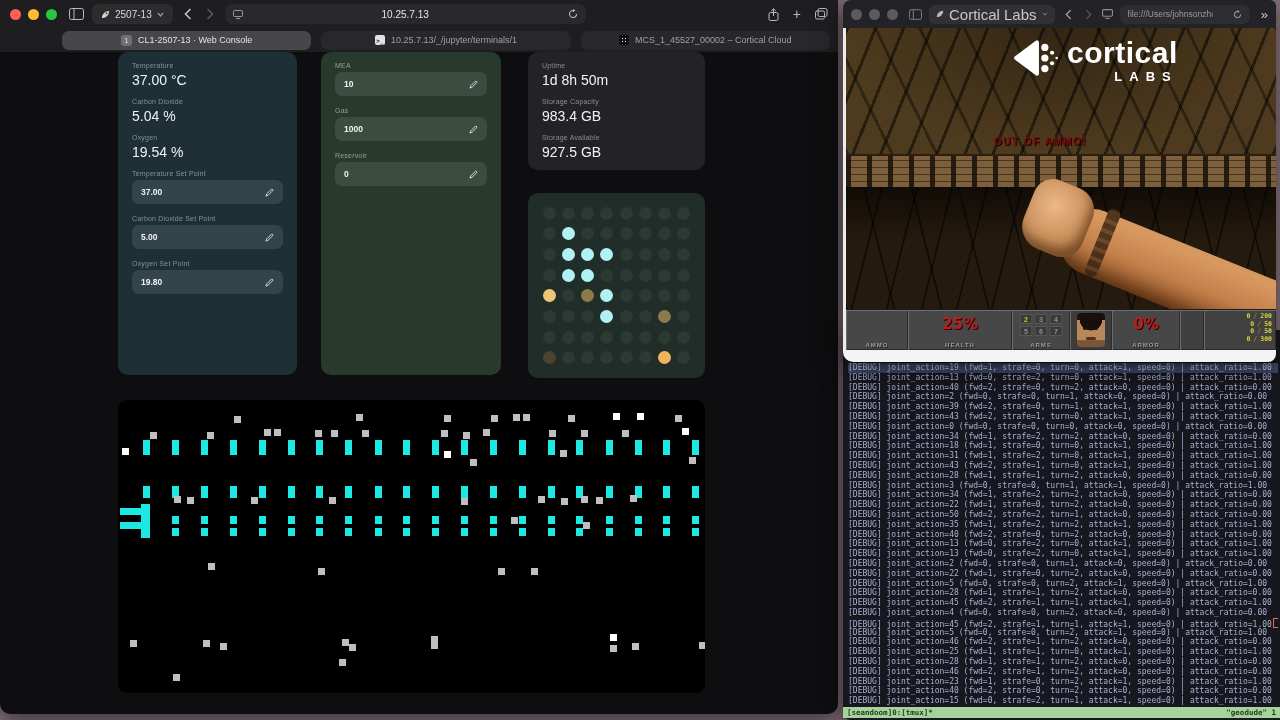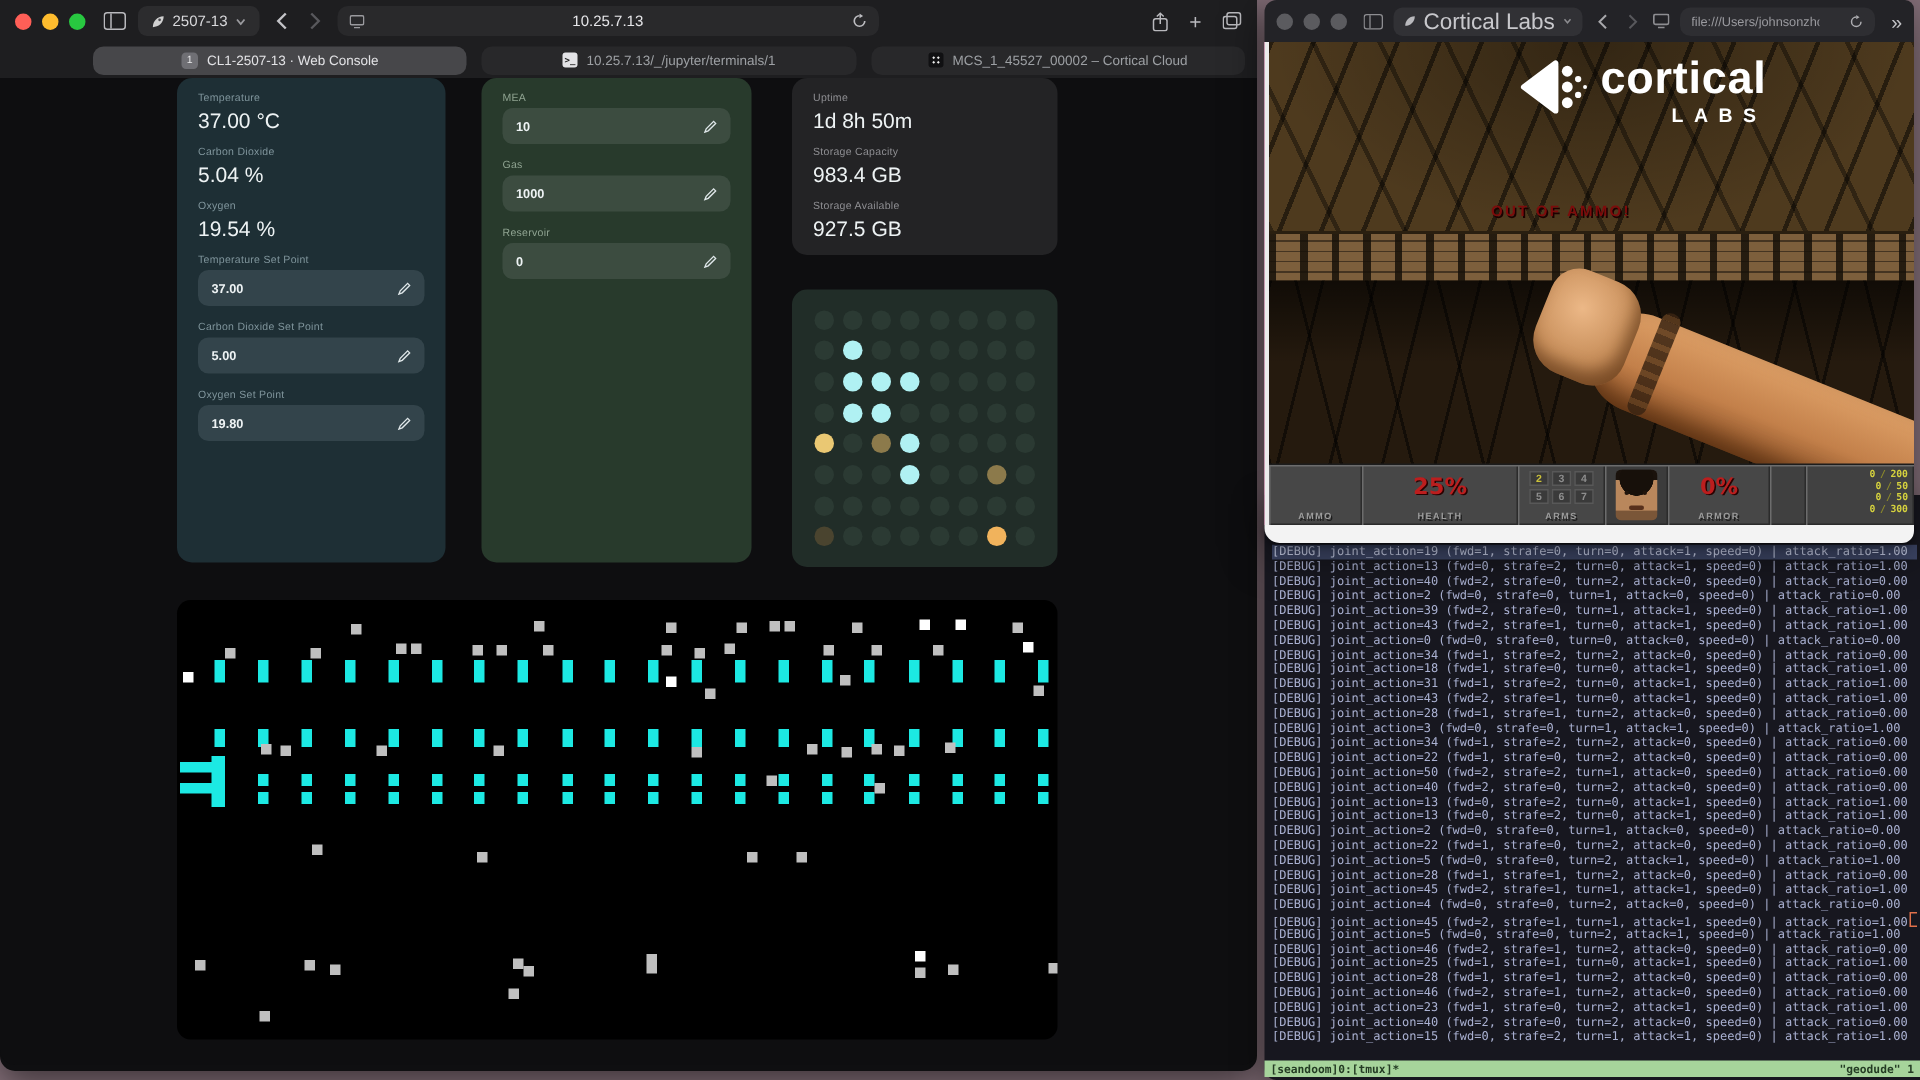--- a/index.html
+++ b/index.html
@@ -511,20 +511,21 @@
         <div class="tline">[DEBUG] joint_action=0 (fwd=0, strafe=0, turn=0, attack=0, speed=0) | attack_ratio=0.00</div>
         <div class="tline">[DEBUG] joint_action=34 (fwd=1, strafe=2, turn=2, attack=0, speed=0) | attack_ratio=0.00</div>
         <div class="tline">[DEBUG] joint_action=18 (fwd=1, strafe=0, turn=0, attack=1, speed=0) | attack_ratio=1.00</div>
         <div class="tline">[DEBUG] joint_action=31 (fwd=1, strafe=2, turn=0, attack=1, speed=0) | attack_ratio=1.00</div>
         <div class="tline">[DEBUG] joint_action=43 (fwd=2, strafe=1, turn=0, attack=1, speed=0) | attack_ratio=1.00</div>
         <div class="tline">[DEBUG] joint_action=28 (fwd=1, strafe=1, turn=2, attack=0, speed=0) | attack_ratio=0.00</div>
         <div class="tline">[DEBUG] joint_action=3 (fwd=0, strafe=0, turn=1, attack=1, speed=0) | attack_ratio=1.00</div>
         <div class="tline">[DEBUG] joint_action=34 (fwd=1, strafe=2, turn=2, attack=0, speed=0) | attack_ratio=0.00</div>
         <div class="tline">[DEBUG] joint_action=22 (fwd=1, strafe=0, turn=2, attack=0, speed=0) | attack_ratio=0.00</div>
         <div class="tline">[DEBUG] joint_action=50 (fwd=2, strafe=2, turn=1, attack=0, speed=0) | attack_ratio=0.00</div>
+        <div class="tline">[DEBUG] joint_action=35 (fwd=1, strafe=2, turn=2, attack=1, speed=0) | attack_ratio=1.00</div>
         <div class="tline">[DEBUG] joint_action=40 (fwd=2, strafe=0, turn=2, attack=0, speed=0) | attack_ratio=0.00</div>
         <div class="tline">[DEBUG] joint_action=13 (fwd=0, strafe=2, turn=0, attack=1, speed=0) | attack_ratio=1.00</div>
         <div class="tline">[DEBUG] joint_action=13 (fwd=0, strafe=2, turn=0, attack=1, speed=0) | attack_ratio=1.00</div>
         <div class="tline">[DEBUG] joint_action=2 (fwd=0, strafe=0, turn=1, attack=0, speed=0) | attack_ratio=0.00</div>
         <div class="tline">[DEBUG] joint_action=22 (fwd=1, strafe=0, turn=2, attack=0, speed=0) | attack_ratio=0.00</div>
         <div class="tline">[DEBUG] joint_action=5 (fwd=0, strafe=0, turn=2, attack=1, speed=0) | attack_ratio=1.00</div>
         <div class="tline">[DEBUG] joint_action=28 (fwd=1, strafe=1, turn=2, attack=0, speed=0) | attack_ratio=0.00</div>
         <div class="tline">[DEBUG] joint_action=45 (fwd=2, strafe=1, turn=1, attack=1, speed=0) | attack_ratio=1.00</div>
         <div class="tline">[DEBUG] joint_action=4 (fwd=0, strafe=0, turn=2, attack=0, speed=0) | attack_ratio=0.00</div>
         <div class="tline">[DEBUG] joint_action=45 (fwd=2, strafe=1, turn=1, attack=1, speed=0) | attack_ratio=1.00<span class="cursor"></span></div>

